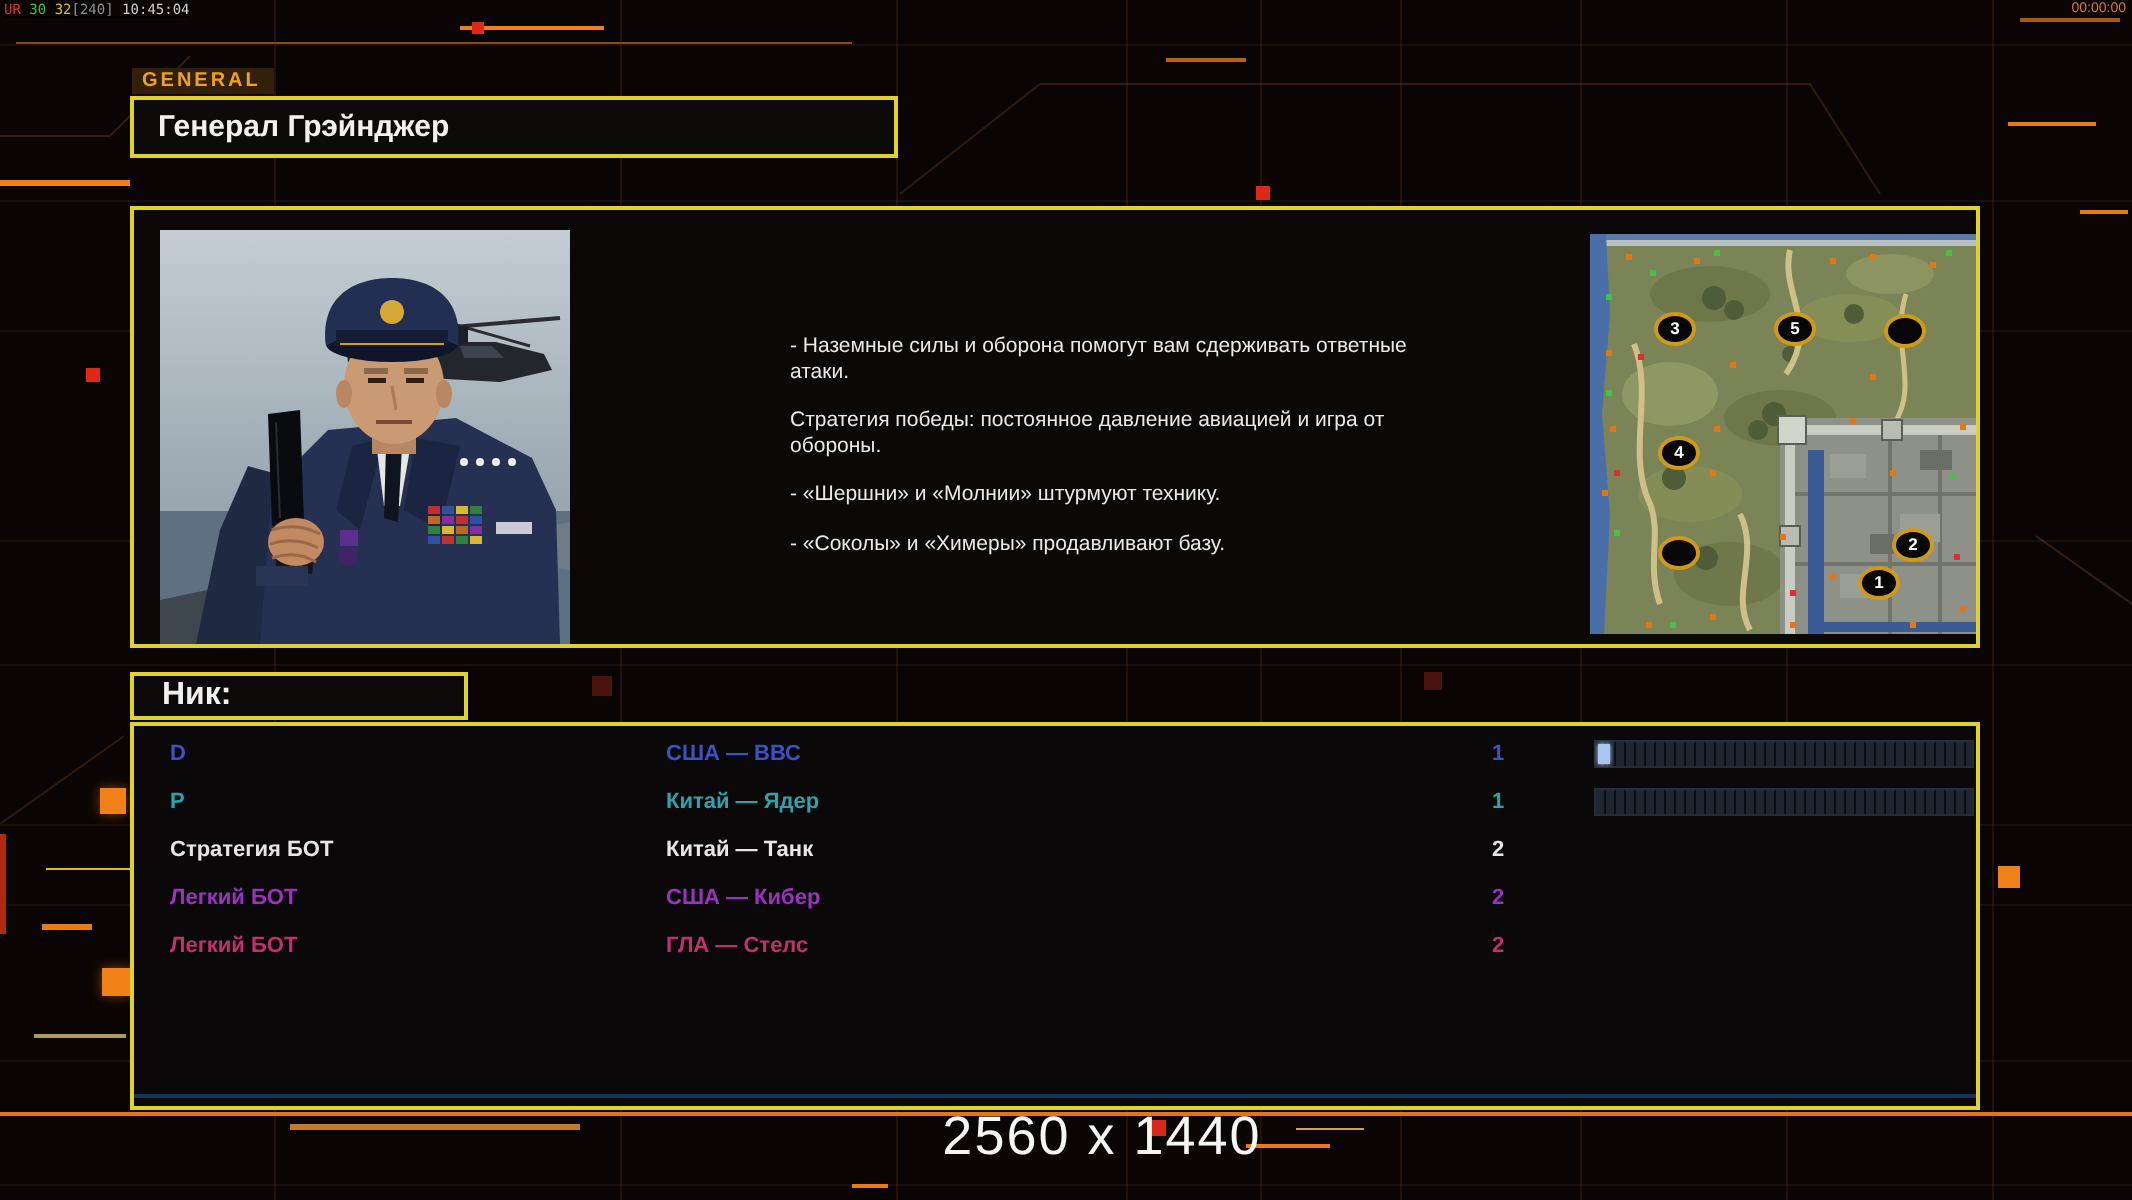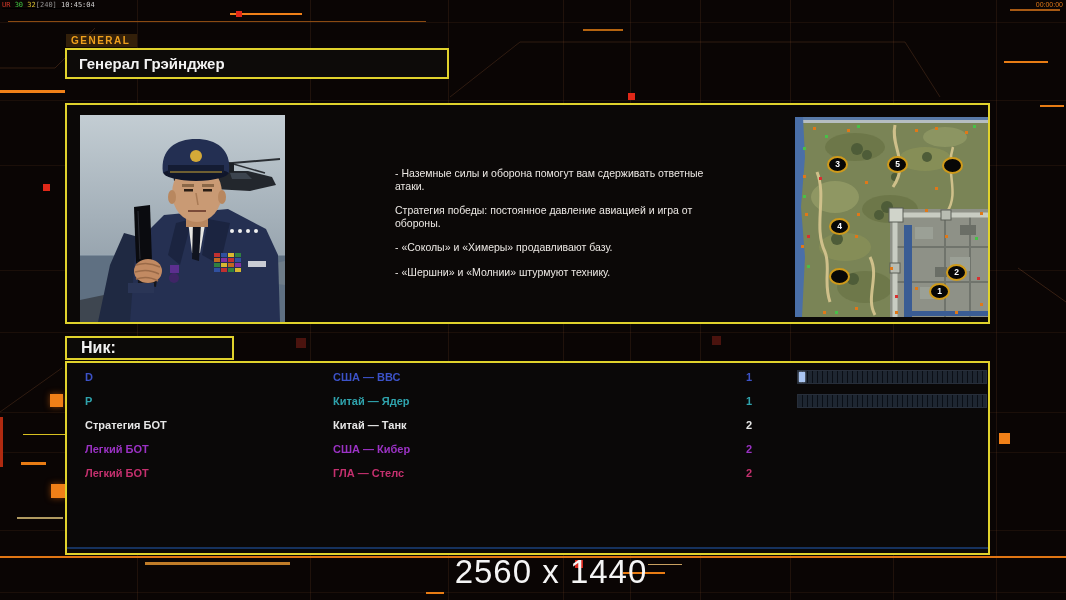--- a/index.html
+++ b/index.html
@@ -50,21 +50,21 @@
   .c-gen{position:absolute;left:266px;top:4px;}
   .c-team{position:absolute;left:672px;top:4px;width:20px;text-align:center;}
   .pbar{position:absolute;left:730px;top:4px;width:188px;height:12px;background:#060a10;
        border:1px solid #272e3a;
        background-image:repeating-linear-gradient(90deg,#1e2631 0px,#1e2631 4px,#0a0e15 4px,#0a0e15 5px);}
   .pbar-fill{position:absolute;left:1px;top:1px;bottom:1px;background:#a9c5f2;box-shadow:0 0 2px #cfe0ff;}
   .blue-line{position:absolute;left:0;right:0;top:184px;height:2px;background:#16325e;}
   
   .bottom-line{position:absolute;left:0;top:556px;width:1066px;height:2px;background:#e07614;z-index:2;}
   .res-label{position:absolute;left:0;right:0;top:553px;text-align:center;z-index:4;
-       color:#f5f5f5;font-size:33px;font-weight:400;letter-spacing:1px;padding-left:36px;}
+       color:#f5f5f5;font-size:27px;font-weight:400;letter-spacing:1px;padding-left:36px;}
 </style>
 </head>
 <body>
 
 <div class="stage">
 
   <div class="vl" style="left:137px"></div>
   <div class="vl" style="left:310px"></div>
   <div class="vl" style="left:448px"></div>
   <div class="vl" style="left:563px"></div>
@@ -207,22 +207,22 @@
         <polygon points="57,146 79,148 76,172 58,168" fill="#15161c"></polygon>
         <ellipse cx="68" cy="156" rx="14" ry="12" fill="#c28a62"></ellipse>
         <path d="M 56,150 Q 68,146 80,152 M 55,157 Q 68,153 79,159 M 56,164 Q 68,160 78,166" stroke="#9a6a48" stroke-width="1.5" fill="none"></path>
         <rect x="48" y="168" width="26" height="10" fill="#2a3556"></rect>
       </svg>
     </div>
 
     <div class="briefing">
         <p>- Наземные силы и оборона помогут вам сдерживать ответные атаки.</p>
         <p>Стратегия победы: постоянное давление авиацией и игра от обороны.</p>
+        <p>- «Шершни» и «Молнии» штурмуют технику.</p>
         <p>- «Соколы» и «Химеры» продавливают базу.</p>
-        <p>- «Шершни» и «Молнии» штурмуют технику.</p>
       </div>
 
     <div class="minimap">
       <svg width="193" height="200" viewBox="0 0 193 200">
         <rect width="193" height="200" fill="#7a8456"></rect>
         <ellipse cx="60" cy="30" rx="30" ry="14" fill="#6a7446" opacity=".8"></ellipse>
         <ellipse cx="130" cy="42" rx="26" ry="12" fill="#8a9158" opacity=".8"></ellipse>
         <ellipse cx="40" cy="80" rx="24" ry="16" fill="#98a06a" opacity=".7"></ellipse>
         <ellipse cx="95" cy="92" rx="28" ry="14" fill="#6a7446" opacity=".8"></ellipse>
         <ellipse cx="50" cy="130" rx="26" ry="14" fill="#8a9158" opacity=".7"></ellipse>

